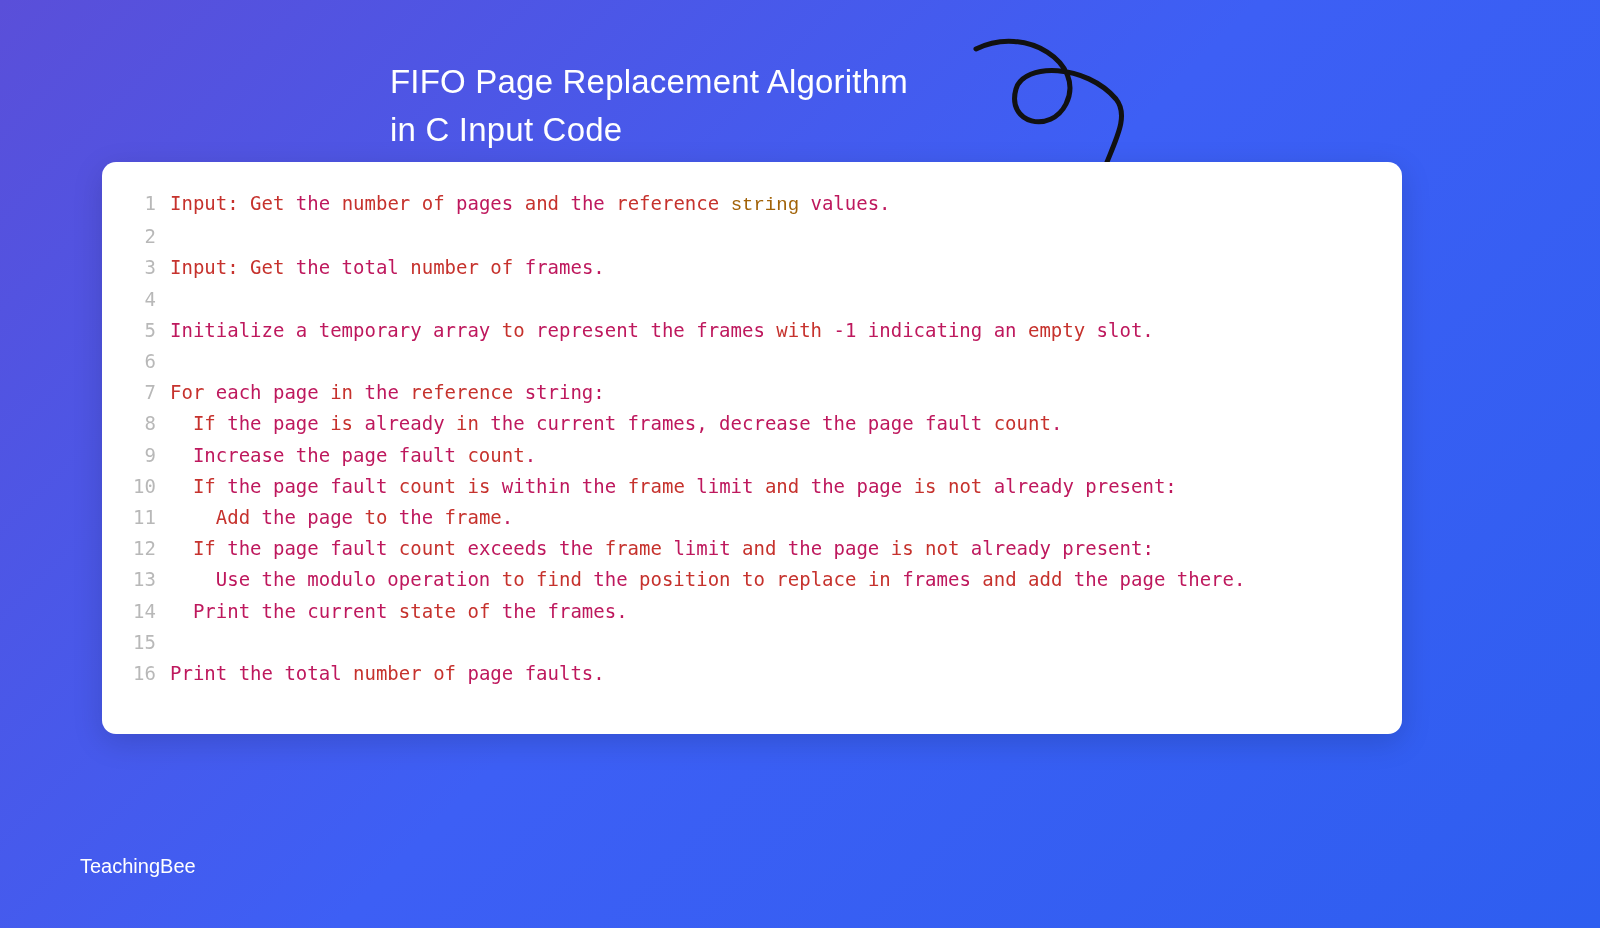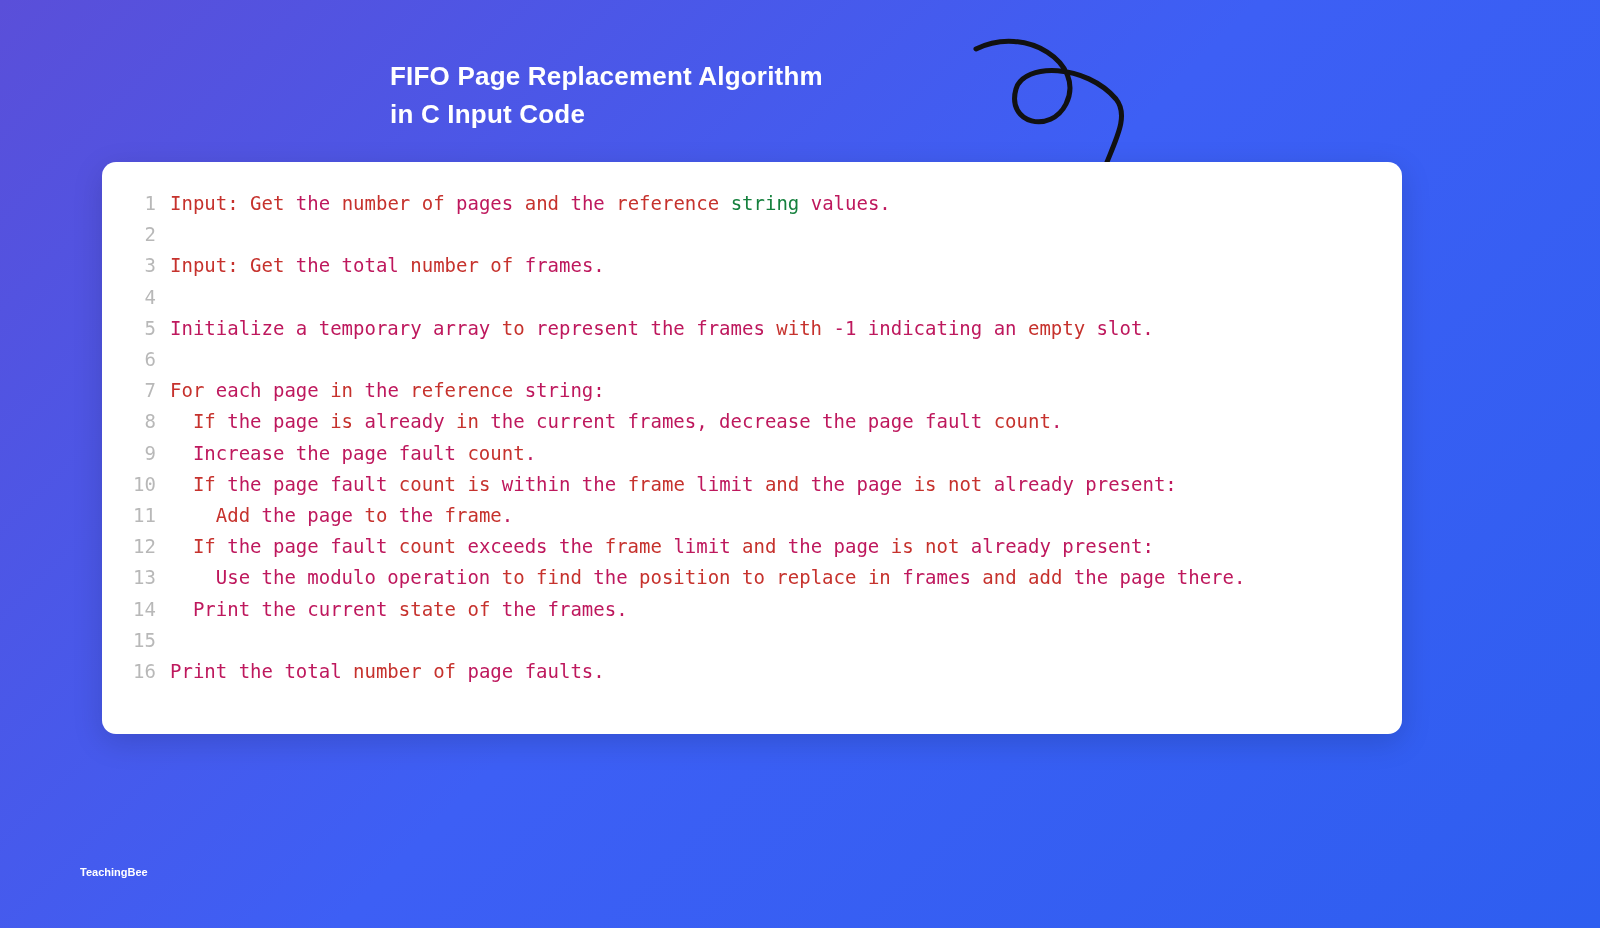--- a/index.html
+++ b/index.html
@@ -11,22 +11,22 @@
     position: relative;
     overflow: hidden;
   }
   .header {
     position: absolute;
     top: 58px;
     left: 390px;
     color: #fff;
   }
   .header h1 {
-    font-size: 26px;
-    font-weight: 700;
+    font-size: 33px;
+    font-weight: 400;
     line-height: 1.45;
     letter-spacing: 0.2px;
   }
   .card {
     position: absolute;
     top: 162px;
     left: 102px;
     width: 1300px;
     height: 572px;
     background: #fff;
@@ -47,28 +47,28 @@
     display: inline-block;
     width: 30px;
     text-align: right;
     color: #b8b8b8;
     margin-right: 14px;
     user-select: none;
     flex-shrink: 0;
   }
   .kw   { color: #c6322d; }
   .txt  { color: #be185d; }
-  .str  { color: #15803d; }
+  .str  { color: #a16207; font-family: Liberation Mono, monospace; }
   .footer {
     position: absolute;
     bottom: 50px;
     left: 80px;
     color: #fff;
-    font-size: 11px;
-    font-weight: 700;
+    font-size: 20px;
+    font-weight: 400;
   }
   .scribble {
     position: absolute;
     top: 34px;
     right: 424px;
     width: 220px;
     height: 200px;
   }
 </style>
 </head>

